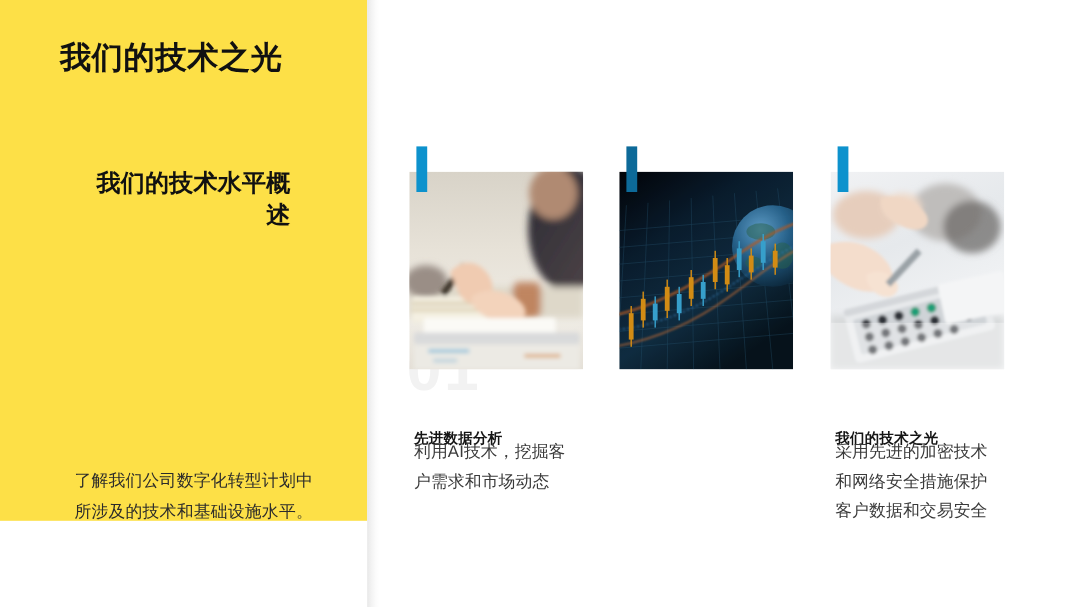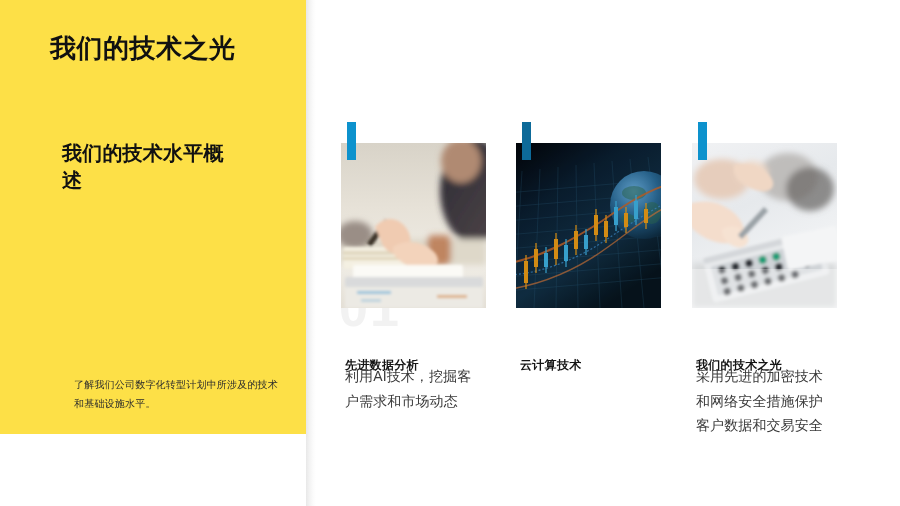--- a/index.html
+++ b/index.html
@@ -50,31 +50,31 @@
   .sub-title {
     position: absolute;
     left: 62px;
     top: 140px;
     width: 180px;
     font-size: 20px;
     font-weight: bold;
     color: #111111;
     line-height: 1.35;
     letter-spacing: 0.2px;
+    text-align: right;
   }
   .lead-text {
     position: absolute;
     left: 62px;
-    top: 376px;
+    top: 388px;
     width: 210px;
-    font-size: 10px;
+    font-size: 14px;
     color: #2b2b2b;
     line-height: 1.85;
     letter-spacing: 0.2px;
-    margin-left: 12px;
   }
 
   
   .cards {
     position: absolute;
     left: 341px;
     top: 0;
     width: 559px;
     height: 506px;
   }
@@ -284,21 +284,20 @@
             <rect x="108" y="70" width="4" height="14" fill="#f0a018"></rect>
               <rect x="109.4" y="64" width="1.2" height="26" fill="#f0a018"></rect>
             <rect x="118" y="58" width="4" height="18" fill="#3fb6e8"></rect>
               <rect x="119.4" y="52" width="1.2" height="30" fill="#3fb6e8"></rect>
             <rect x="128" y="66" width="4" height="14" fill="#f0a018"></rect>
               <rect x="129.4" y="60" width="1.2" height="26" fill="#f0a018"></rect>
           </g>
           <rect width="145" height="165" fill="#000" opacity="0.12"></rect>
         </svg>
       </div>
-      <div class="card-title">云计算技术</div>
     </div>
 
     <div class="card c3">
       <div class="accent-bar"></div>
       <div class="thumb">
         <svg viewBox="0 0 145 165" preserveAspectRatio="none" aria-hidden="true">
           <defs>
             <linearGradient id="g3bg" x1="0" y1="0" x2="0.4" y2="1">
               <stop offset="0%" stop-color="#f1f2f4"></stop>
               <stop offset="45%" stop-color="#e6e9ec"></stop>

